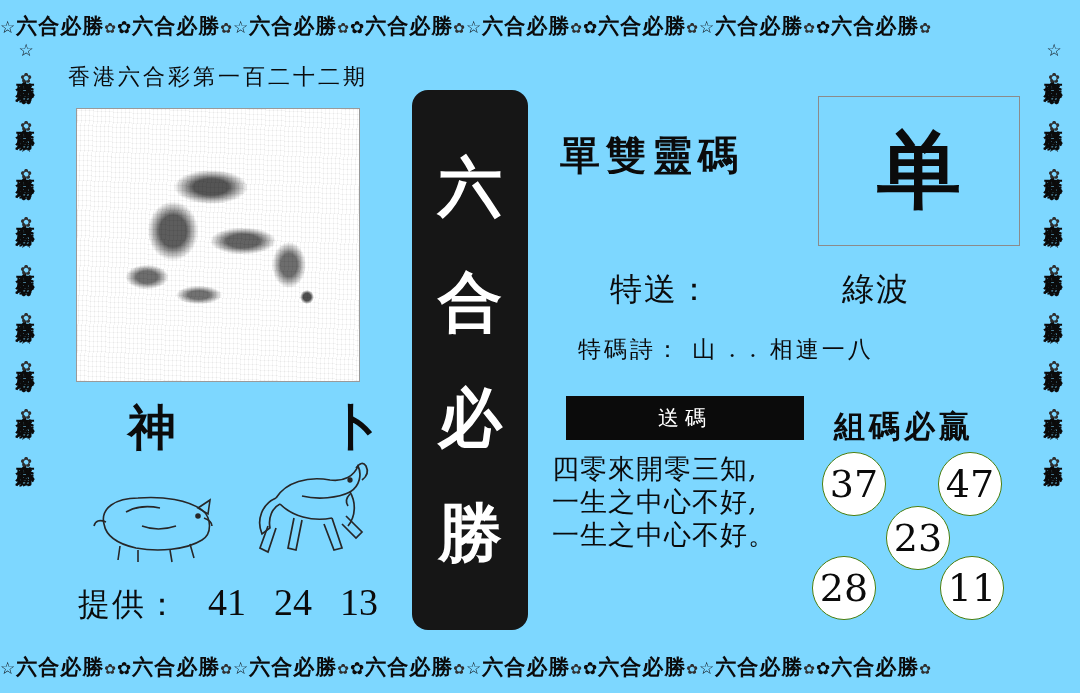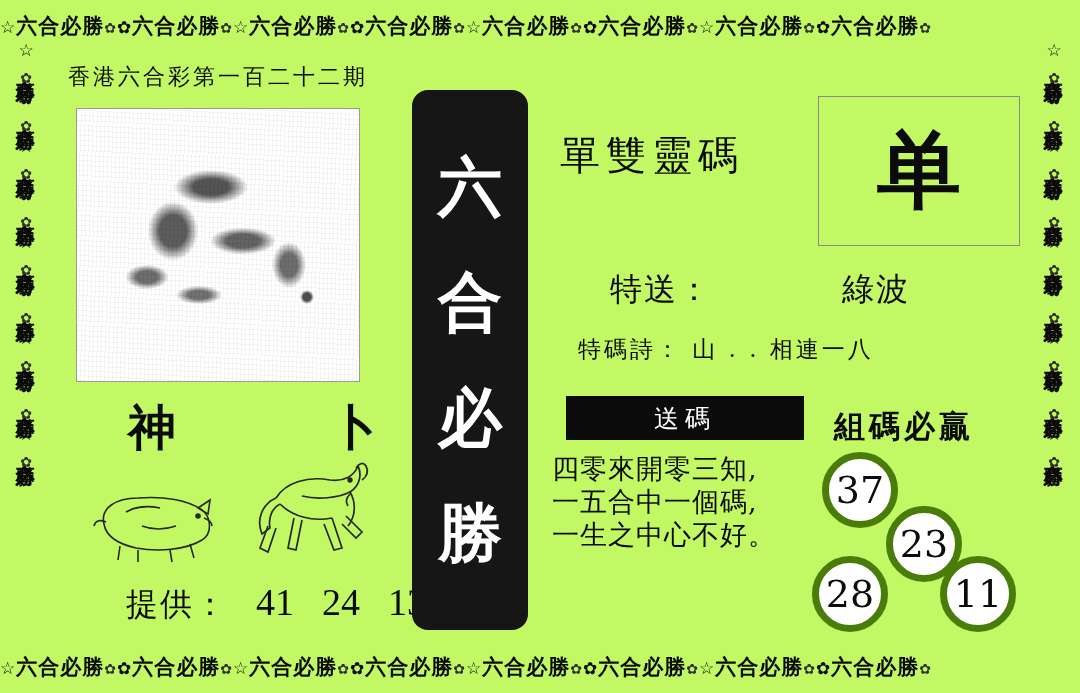--- a/index.html
+++ b/index.html
@@ -7,21 +7,21 @@
     padding: 0;
     background: #ffffff;
   }
   body {
     font-family: "DejaVu Sans", "Liberation Sans", sans-serif;
   }
   #page {
     position: relative;
     width: 1080px;
     height: 693px;
-    background: #bef264;
+    background: #7dd3fc;
     overflow: hidden;
     filter: contrast(1.05);
   }
 
   
   .border-strip {
     position: absolute;
     white-space: nowrap;
     overflow: hidden;
     font-family: "DejaVu Sans", sans-serif;
@@ -127,21 +127,20 @@
 
   
   .supply-row {
     position: absolute;
     left: 78px;
     top: 580px;
     display: flex;
     align-items: baseline;
     font-family: "DejaVu Serif", "Liberation Serif", serif;
     color: #111;
-    margin-left: 48px;
   }
   .supply-label {
     font-size: 32px;
     letter-spacing: 2px;
   }
   .supply-num {
     font-size: 38px;
     margin-left: 28px;
     font-family: Liberation Serif, serif;
   }
@@ -170,21 +169,21 @@
     line-height: 1;
   }
 
   
   .dan-shuang {
     position: absolute;
     top: 128px;
     left: 560px;
     font-size: 40px;
     letter-spacing: 6px;
-    font-weight: normal;
+    font-weight: bold;
     color: #111;
     font-family: "DejaVu Serif", "Liberation Serif", serif;
   }
   .dan-box {
     position: absolute;
     top: 96px;
     left: 818px;
     width: 200px;
     height: 148px;
     border: 1px solid #8a8a8a;
@@ -229,21 +228,21 @@
     left: 566px;
     width: 238px;
     height: 44px;
     background: #111;
     display: flex;
     align-items: center;
     justify-content: center;
   }
   .song-ma-btn span {
     color: #fff;
-    font-size: 25px;
+    font-size: 21px;
     letter-spacing: 6px;
     font-family: "DejaVu Serif", "Liberation Serif", serif;
   }
 
   .poem {
     position: absolute;
     top: 452px;
     left: 552px;
     font-size: 27px;
     line-height: 33px;
@@ -261,21 +260,21 @@
     letter-spacing: 4px;
     color: #111;
     font-family: "DejaVu Serif", "Liberation Serif", serif;
   }
 
   .ball {
     position: absolute;
     width: 62px;
     height: 62px;
     border-radius: 50%;
-    border: 7px solid #4d7c0f;
+    border: 1px solid #4d7c0f;
     display: flex;
     align-items: center;
     justify-content: center;
     font-size: 38px;
     color: #111;
     font-family: "DejaVu Serif", "Liberation Serif", serif;
     background: #fff;
   }
   .ball-0 { top: 452px; left: 822px; }
   .ball-1 { top: 452px; left: 938px; }
@@ -364,24 +363,25 @@
   </div>
 
   <div class="te-ma-shi">特碼詩： 山 . . 相連一八</div>
 
   <div class="song-ma-btn">
     <span>送碼</span>
   </div>
 
   <div class="poem">
     <div>四零來開零三知,</div>
-    <div>一五合中一個碼,</div>
+    <div>一生之中心不好,</div>
     <div>一生之中心不好。</div>
   </div>
 
   <div class="zu-ma">組碼必贏</div>
 
   <div class="ball ball-0">37</div>
+  <div class="ball ball-1">47</div>
   <div class="ball ball-2">23</div>
   <div class="ball ball-3">28</div>
   <div class="ball ball-4">11</div>
 
 </div>
 
 </body></html>

